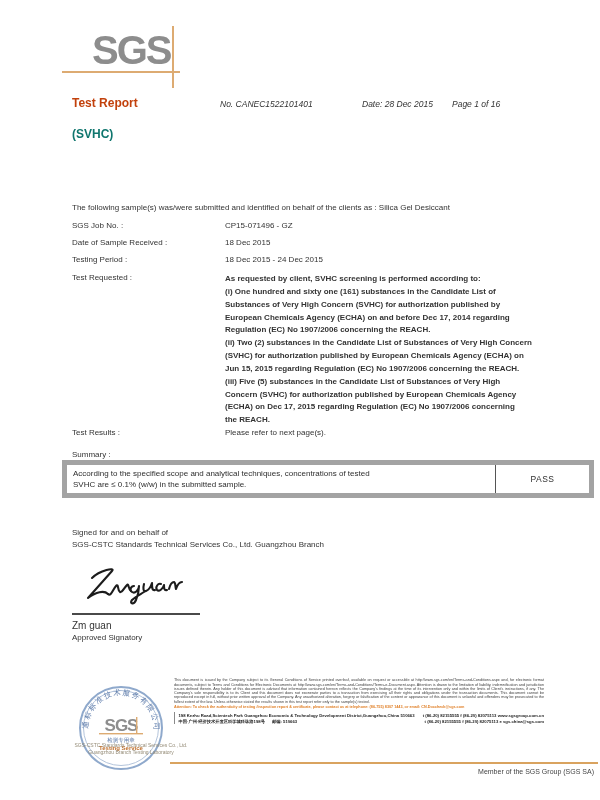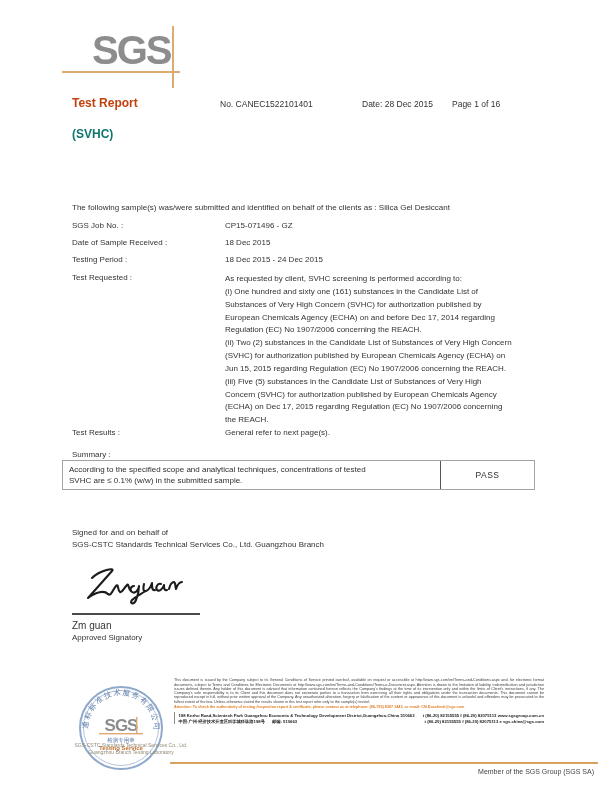--- a/index.html
+++ b/index.html
@@ -12,36 +12,36 @@
   .logo-wrap{position:absolute;left:62px;top:24px;width:130px;height:66px;}
   .logo-text{
     position:absolute;left:30px;top:6px;font-size:40px;font-weight:700;
     letter-spacing:-2px;color:#8d8d8d;line-height:1;
   }
   .logo-hline{position:absolute;left:0;top:47px;width:118px;height:2px;background:#ddab72;}
   .logo-vline{position:absolute;left:110px;top:2px;width:2px;height:62px;background:#ddab72;}
   
   .title{position:absolute;left:72px;top:96px;font-size:12px;font-weight:700;color:#c2410c;}
   .subtitle{position:absolute;left:72px;top:116px;font-size:12px;font-weight:700;color:#0f766e;margin-top:11px;}
-  .meta{position:absolute;top:99px;font-size:8.5px;color:#333;}
+  .meta{position:absolute;top:99px;font-size:8.5px;color:#333;font-style:italic;}
   .meta-no{left:220px;} .meta-date{left:362px;} .meta-page{left:452px;}
   
   .client{position:absolute;left:72px;top:141px;font-size:8px;line-height:13px;color:#3a3a3a;letter-spacing:.2px;}
   .intro{position:absolute;left:72px;top:203px;font-size:8px;color:#333;}
   
   .frow{position:absolute;left:72px;width:466px;font-size:8px;color:#333;}
   .frow .lbl{position:absolute;left:0;top:0;}
   .frow .val{position:absolute;left:153px;top:0;width:313px;}
-  .pre{white-space:pre-line;line-height:12.85px;}
+  .pre{white-space:pre-line;line-height:12.85px;font-weight:bold;}
   .r1{top:221px;} .r2{top:238px;} .r3{top:255px;} .r4{top:273px;} .r5{top:428px;}
   
   .sum-label{position:absolute;left:72px;top:450px;font-size:8px;color:#333;}
   .sum-table{
-    position:absolute;left:62px;top:460px;width:473px;display:flex;
-    border:1px solid #a3a3a3;box-sizing:border-box;
+    position:absolute;left:62px;top:460px;width:532px;display:flex;
+    border:5px solid #a3a3a3;box-sizing:border-box;
   }
   .sum-statement{flex:1;padding:3px 6px;font-size:8px;line-height:11px;white-space:pre-line;}
   .sum-result{
     width:93px;border-left:1px solid #555;display:flex;align-items:center;
     justify-content:center;font-size:8.5px;font-weight:400;letter-spacing:.5px;
   }
   
   .sig-intro{position:absolute;left:72px;top:527px;font-size:8px;line-height:12px;color:#333;}
   .sig-svg{position:absolute;left:78px;top:562px;}
   .sig-line{position:absolute;left:72px;top:613px;width:128px;height:2px;background:#4a4a4a;}
@@ -111,21 +111,21 @@
 (ii) Two (2) substances in the Candidate List of Substances of Very High Concern
 (SVHC) for authorization published by European Chemicals Agency (ECHA) on
 Jun 15, 2015 regarding Regulation (EC) No 1907/2006 concerning the REACH.
 (iii) Five (5) substances in the Candidate List of Substances of Very High
 Concern (SVHC) for authorization published by European Chemicals Agency
 (ECHA) on Dec 17, 2015 regarding Regulation (EC) No 1907/2006 concerning
 the REACH.</span>
   </div>
   <div class="frow r5">
     <span class="lbl">Test Results :</span>
-    <span class="val">General refer to next page(s).</span>
+    <span class="val">Please refer to next page(s).</span>
   </div>
 
   <div class="sum-label">Summary :</div>
   <div class="sum-table">
     <div class="sum-statement">According to the specified scope and analytical techniques, concentrations of tested
 SVHC are ≤ 0.1% (w/w) in the submitted sample.</div>
     <div class="sum-result">PASS</div>
   </div>
 
   <div class="sig-intro">

